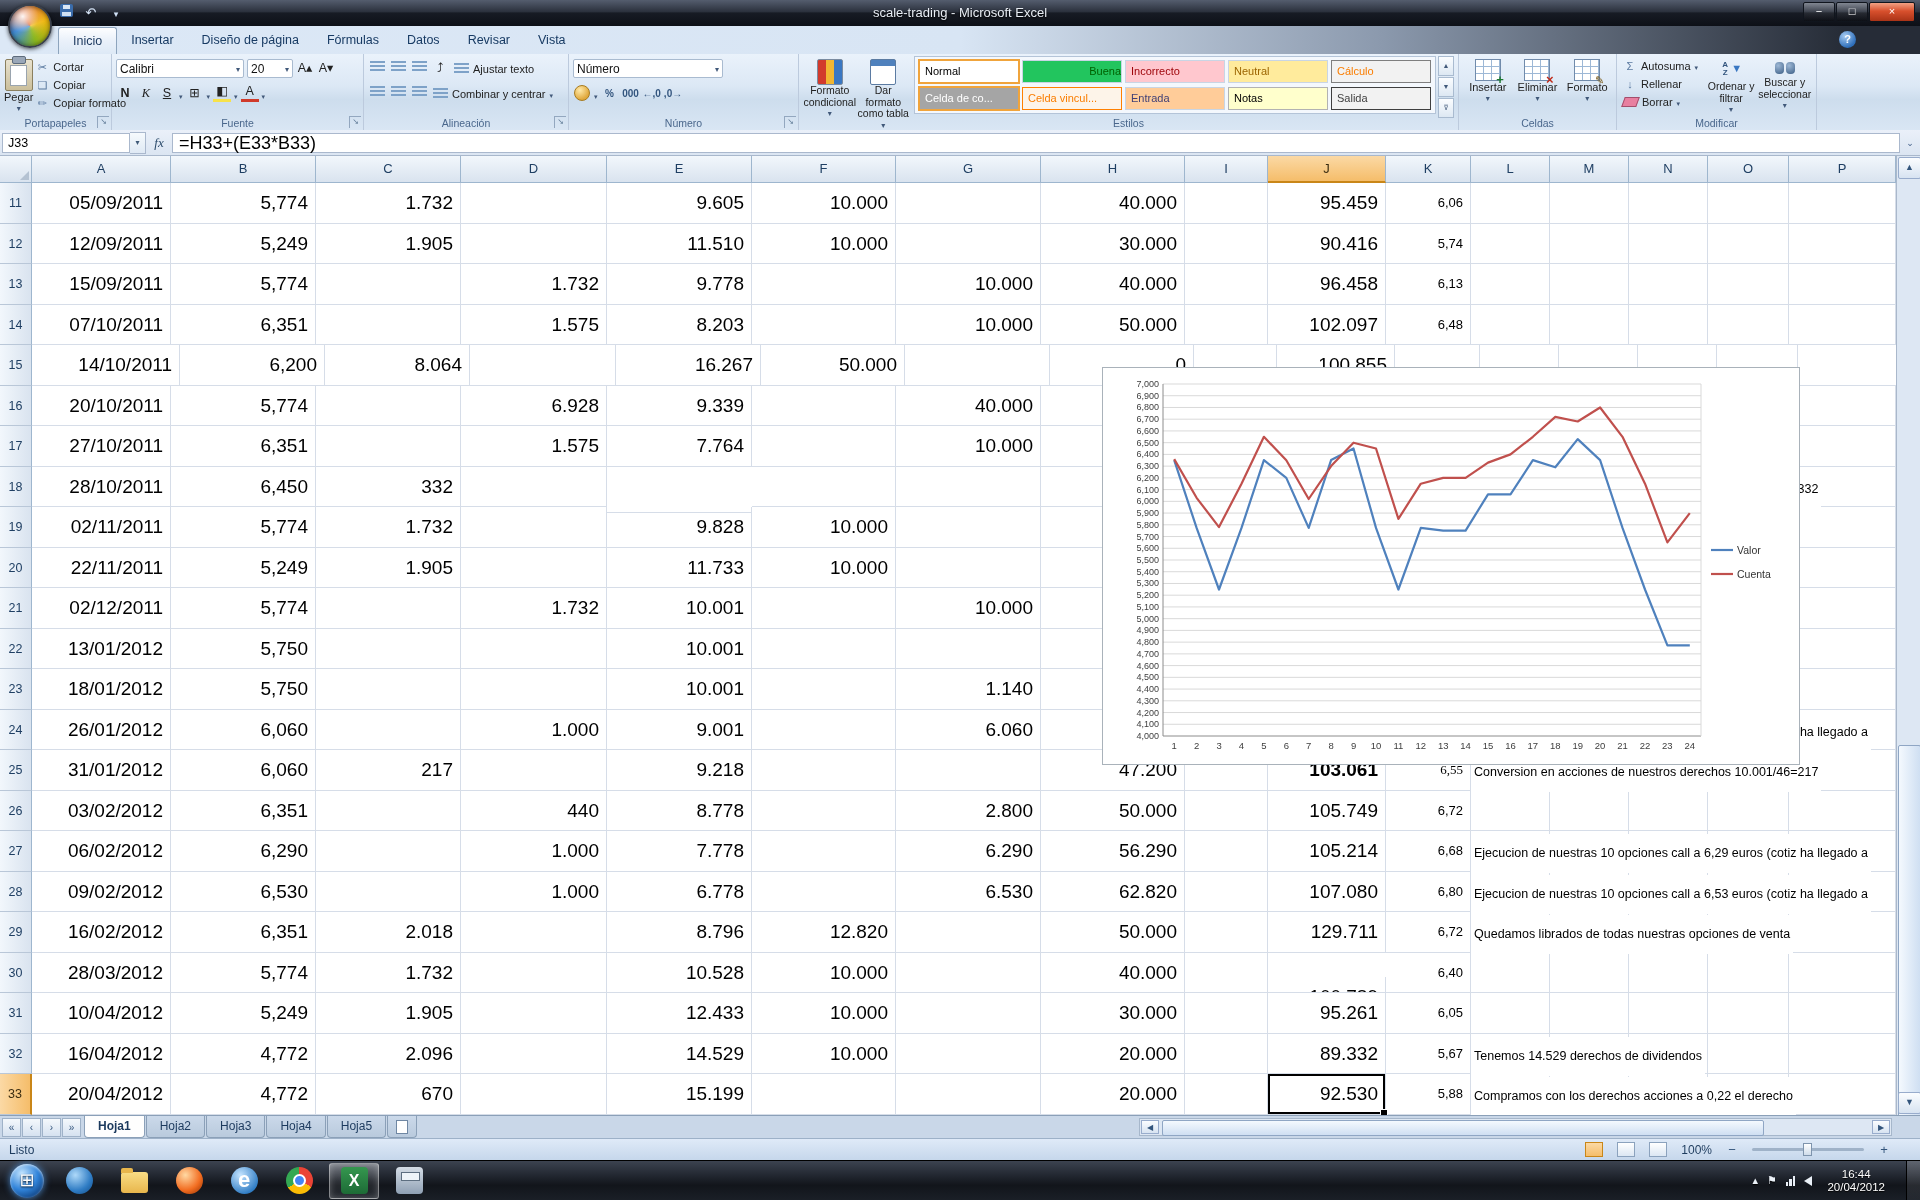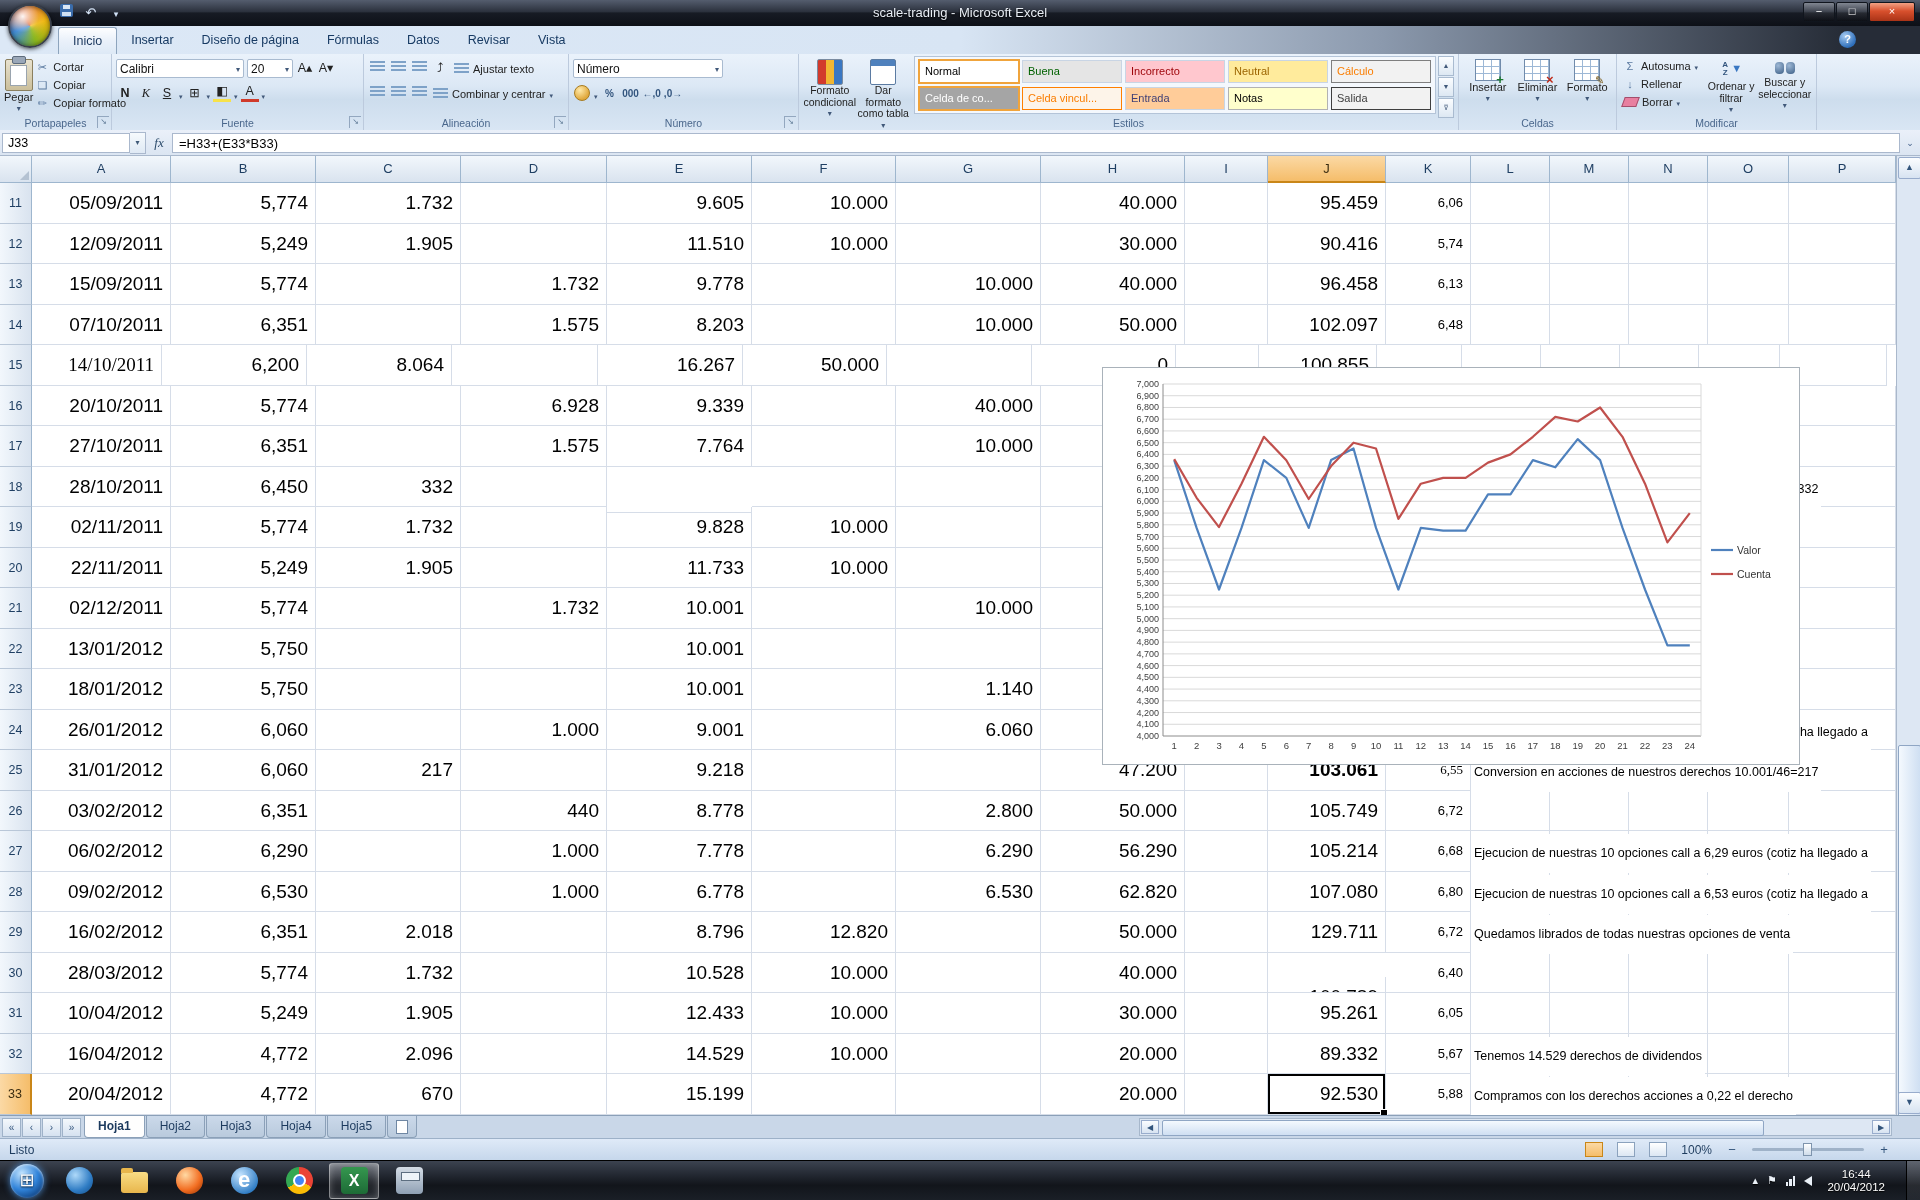--- a/index.html
+++ b/index.html
@@ -89,21 +89,21 @@
   .ic-find::before{left:1px;} .ic-find::after{right:1px;}
   
   #formulabar{position:absolute;left:0;top:130px;width:100%;height:26px;display:flex;align-items:center;
     background:linear-gradient(#eaf0f9,#dbe5f2);border-bottom:1px solid #a9b8cc;box-sizing:border-box;}
   #namebox{width:128px;height:20px;background:#fff;border:1px solid #aab8cd;margin-left:2px;font-size:12.5px;
     padding:1px 5px;line-height:17px;box-sizing:border-box;color:#000;}
   .nb-dd{width:15px;height:20px;border:1px solid #aab8cd;border-left:none;background:linear-gradient(#f6fafd,#dfe9f4);
     font-size:8px;text-align:center;line-height:19px;color:#3f5a78;}
   .nb-dd::after{content:"▾";}
   #fxbtn{width:26px;text-align:center;font-size:13px;font-style:italic;color:#2b4a6b;font-family:"Liberation Serif",serif;}
-  #formula{flex:1;height:20px;background:#fff;border:1px solid #aab8cd;font-size:13px;padding:1px 6px;
+  #formula{flex:1;height:20px;background:#fff;border:1px solid #aab8cd;font-size:18px;padding:1px 6px;
     line-height:17px;box-sizing:border-box;color:#000;}
   #fb-expand{width:20px;text-align:center;color:#44618a;font-size:9px;}
   #fb-expand::after{content:"⌄";}
   
   #colheaders{position:absolute;left:0;top:156px;width:1896px;height:27px;display:flex;background:#e4ecf5;}
   .corner{width:32px;height:27px;flex:none;background:linear-gradient(#f2f7fc,#d9e3ef);border-right:1px solid #9eb6ce;
     border-bottom:1px solid #9eb6ce;box-sizing:border-box;position:relative;}
   .corner::after{content:"";position:absolute;right:2px;bottom:2px;border-left:9px solid transparent;border-bottom:9px solid #b4c2d2;}
   .colh{height:27px;line-height:26px;text-align:center;font-size:13px;color:#1f3f63;flex:none;
     background:linear-gradient(#f2f7fc,#d9e3ef);border-right:1px solid #9eb6ce;border-bottom:1px solid #9eb6ce;box-sizing:border-box;}
@@ -348,21 +348,21 @@
           <span>Formato condicional</span>
             <span class="dda"></span>
         </div>
         <div class="bbig">
           <span class="ic-table"></span>
           <span>Dar formato como tabla</span>
             <span class="dda"></span>
         </div>
         <div id="stylegallery">
             <div class="chip chip-sel" style="background: rgb(255, 255, 255); color: rgb(0, 0, 0); border-color: rgb(128, 128, 128);">Normal</div>
-            <div class="chip" style="background: #e5e5e5; color: rgb(0, 97, 0);">Buena</div>
+            <div class="chip" style="background: #22c55e; color: rgb(0, 97, 0); text-align: right;">Buena</div>
             <div class="chip" style="background: rgb(255, 199, 206); color: rgb(156, 0, 6);">Incorrecto</div>
             <div class="chip" style="background: rgb(255, 235, 156); color: rgb(156, 101, 0);">Neutral</div>
             <div class="chip" style="background: rgb(242, 242, 242); color: rgb(250, 125, 0); border-color: rgb(127, 127, 127);">Cálculo</div>
             <div class="chip chip-sel" style="background: rgb(165, 165, 165); color: rgb(255, 255, 255); border-color: rgb(63, 63, 63);">Celda de co...</div>
             <div class="chip" style="background: rgb(253, 244, 233); color: rgb(250, 125, 0); border-color: rgb(255, 128, 1);">Celda vincul...</div>
             <div class="chip" style="background: rgb(255, 204, 153); color: rgb(63, 63, 118);">Entrada</div>
             <div class="chip" style="background: rgb(255, 255, 204); color: rgb(0, 0, 0); border-color: rgb(178, 178, 178);">Notas</div>
             <div class="chip" style="background: rgb(242, 242, 242); color: rgb(63, 63, 63); border-color: rgb(63, 63, 63);">Salida</div>
           </div>
         <div class="gal-arrows">
@@ -529,21 +529,21 @@
         <div class="cell" style="width: 118px;">102.097</div>
         <div class="cell kcell" style="width: 85px;">6,48</div>
         <div class="cell noteCell" style="width: 79px;"></div>
         <div class="cell" style="width: 79px;"></div>
         <div class="cell" style="width: 79px;"></div>
         <div class="cell" style="width: 81px;"></div>
         <div class="cell" style="width: 107px;"></div>
       </div>
       <div class="grow">
         <div class="rowh">15</div>
-        <div class="cell" style="width: 130px; font-family: Liberation Serif, serif;">14/10/2011</div>
+        <div class="cell" style="width: 148px;">14/10/2011</div>
         <div class="cell" style="width: 145px;">6,200</div>
         <div class="cell" style="width: 145px;">8.064</div>
         <div class="cell" style="width: 146px;"></div>
         <div class="cell" style="width: 145px;">16.267</div>
         <div class="cell" style="width: 144px;">50.000</div>
         <div class="cell" style="width: 145px;"></div>
         <div class="cell" style="width: 144px;">0</div>
         <div class="cell" style="width: 83px;"></div>
         <div class="cell" style="width: 118px;">100.855</div>
         <div class="cell kcell" style="width: 85px;"></div>

